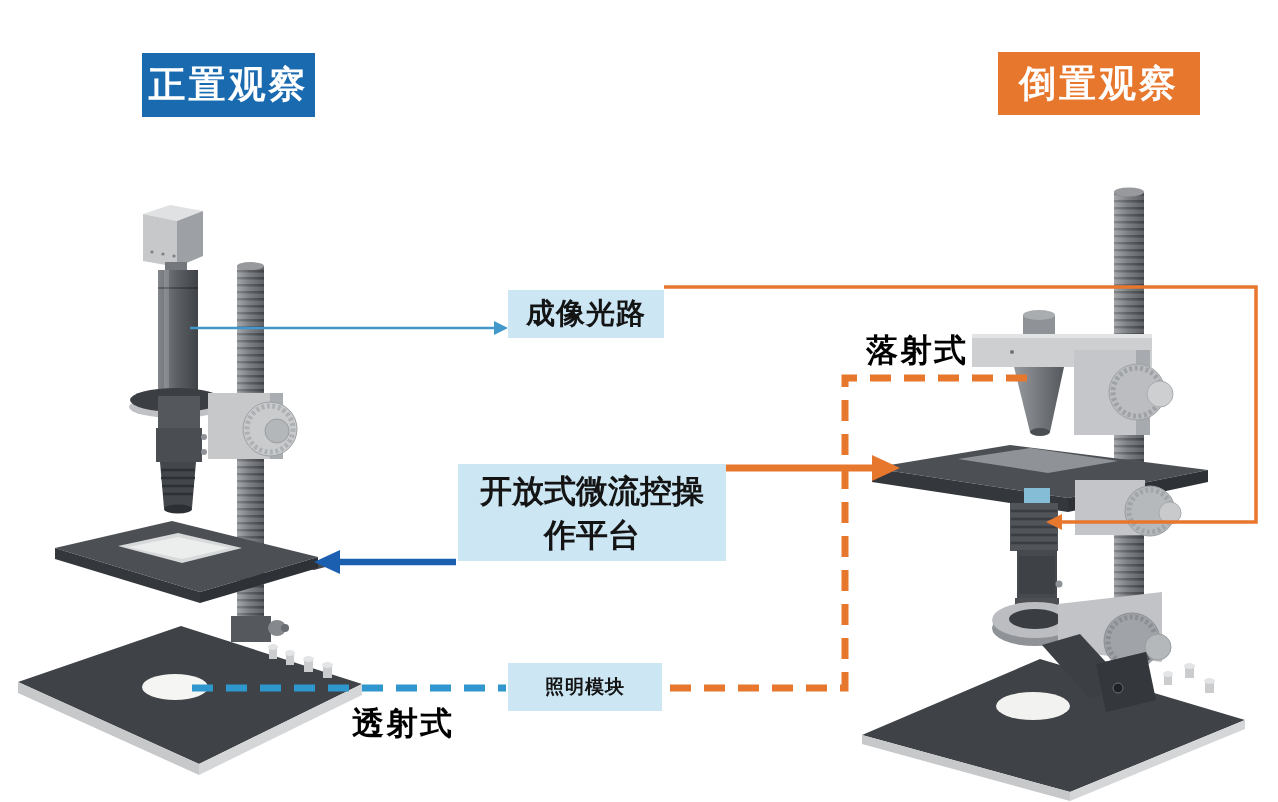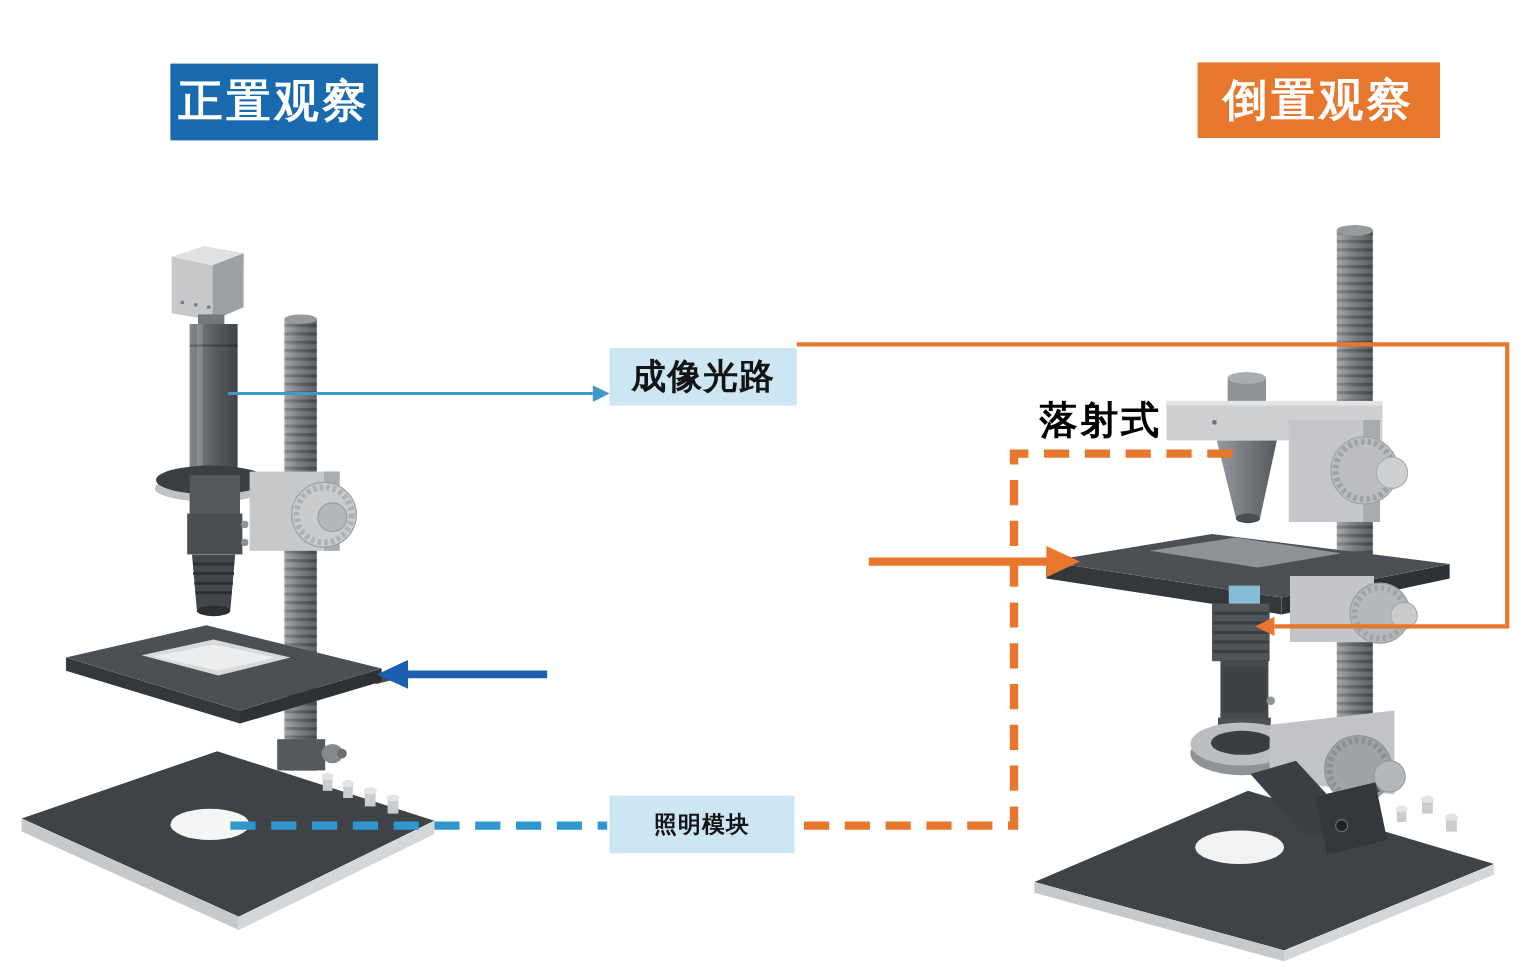--- a/index.html
+++ b/index.html
@@ -240,18 +240,23 @@
   <div class="banner banner-orange">
     <span>倒置观察</span>
   </div>
   <div class="banner banner-blue">
     <span>正置观察</span>
   </div>
 
   <div class="callout callout-imaging">
     <span>成像光路</span>
   </div>
+  <div class="callout callout-platform">
+    <span>开放式微流控操</span>
+    <span>作平台</span>
+  </div>
   <div class="callout callout-illum">
     <span>照明模块</span>
   </div>
 
+  <div class="mode-label mode-transmitted">透射式</div>
   <div class="mode-label mode-epi">落射式</div>
 </div>
 
 </body></html>

